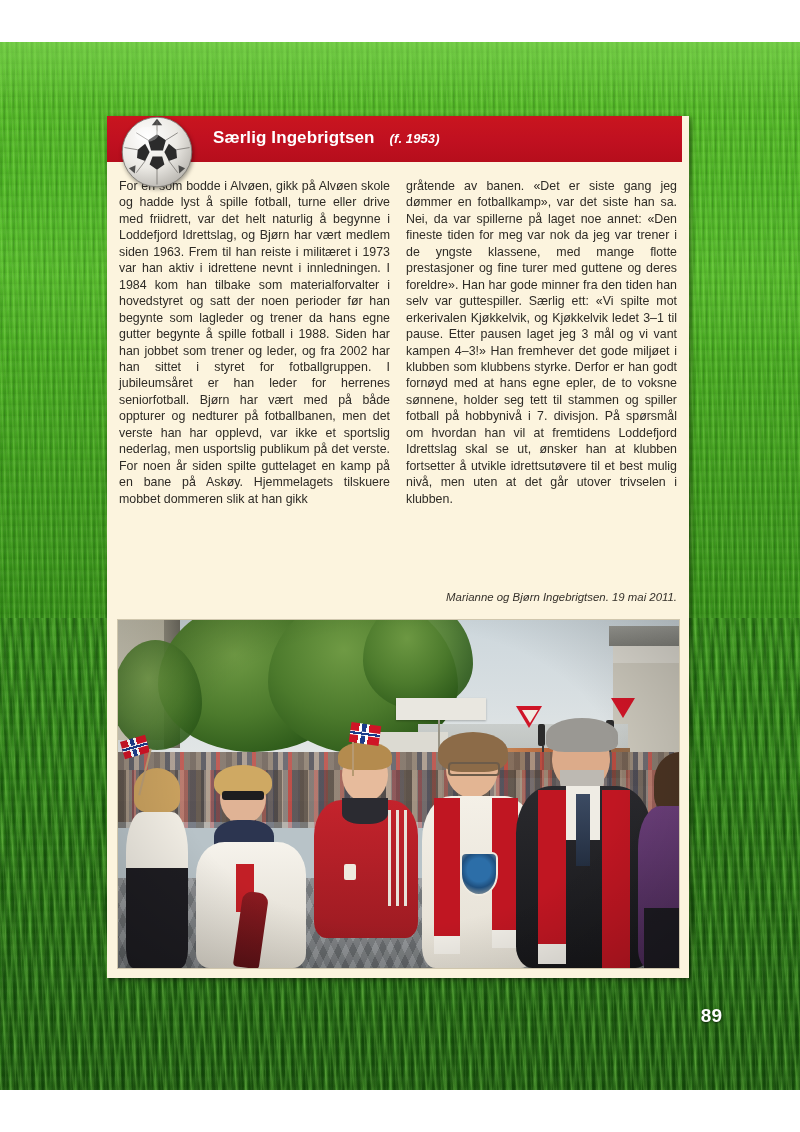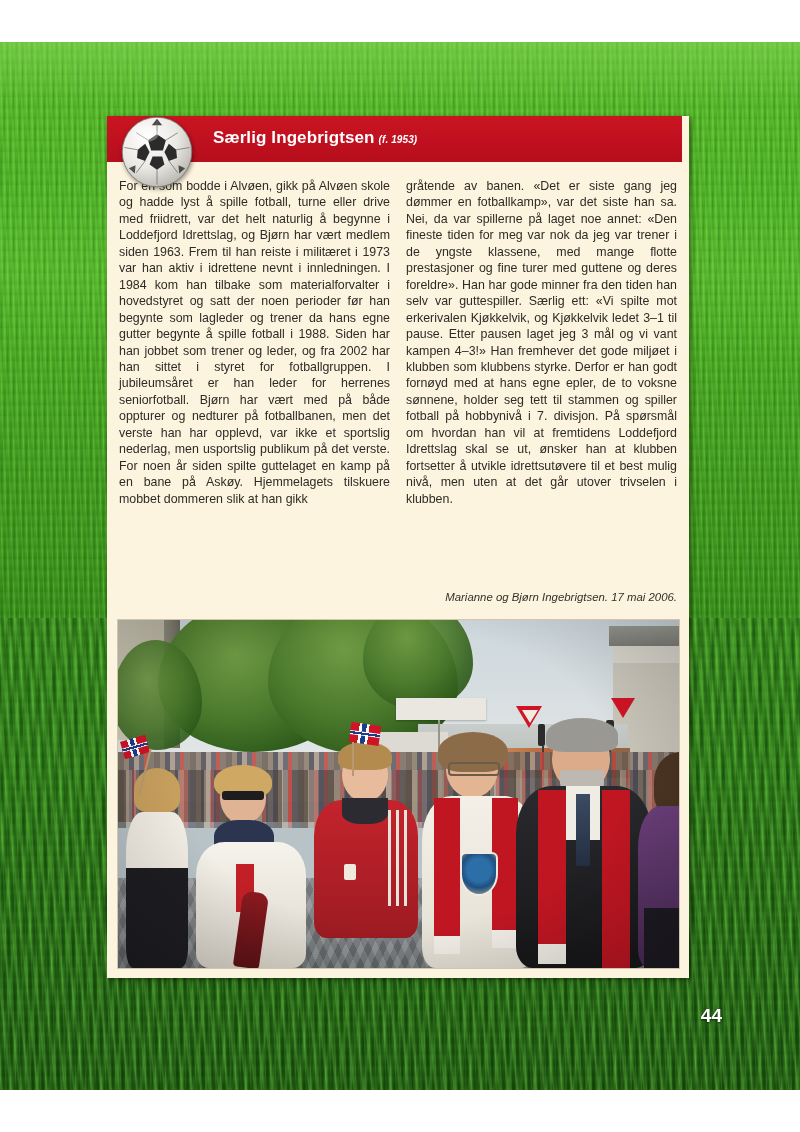--- a/index.html
+++ b/index.html
@@ -119,24 +119,24 @@
     position: absolute;
     left: 106px;
     top: 12px;
     color: #ffffff;
     font-size: 17px;
     font-weight: bold;
     letter-spacing: 0.1px;
     white-space: nowrap;
   }
   #title-year {
-    font-size: 10px;
+    font-size: 13px;
     font-style: italic;
     font-weight: bold;
-    margin-left: 4px;
+    margin-left: 15px;
   }
 
   
   #ball {
     position: absolute;
     left: 13px;
     top: -1px;
     width: 74px;
     height: 74px;
     z-index: 6;
@@ -237,21 +237,21 @@
 <body>
 
 <div id="page">
 
   <div id="grass">
     <div class="blades"></div>
     <div class="blades2"></div>
     <div class="haze-top"></div>
   </div>
 
-  <div id="pagenum">44</div>
+  <div id="pagenum">89</div>
 
   <div id="card">
 
     <div id="titlebar">
       <div id="title-text">
         <span>Særlig Ingebrigtsen</span><span id="title-year">(f. 1953)</span>
       </div>
     </div>
 
     <svg id="ball" viewBox="0 0 100 100">
@@ -285,21 +285,21 @@
 
     <div id="columns">
       <div class="col">
         <p>For en som bodde i Alvøen, gikk på Alvøen skole og hadde lyst å spille fotball, turne eller drive med friidrett, var det helt naturlig å begynne i Loddefjord Idrettslag, og Bjørn har vært medlem siden 1963. Frem til han reiste i militæret i 1973 var han aktiv i idrettene nevnt i innledningen. I 1984 kom han tilbake som materialforvalter i hovedstyret og satt der noen perioder før han begynte som lagleder og trener da hans egne gutter begynte å spille fotball i 1988. Siden har han jobbet som trener og leder, og fra 2002 har han sittet i styret for fotballgruppen. I jubileumsåret er han leder for herrenes seniorfotball. Bjørn har vært med på både oppturer og nedturer på fotballbanen, men det verste han har opplevd, var ikke et sportslig nederlag, men usportslig publikum på det verste. For noen år siden spilte guttelaget en kamp på en bane på Askøy. Hjemmelagets tilskuere mobbet dommeren slik at han gikk</p>
       </div>
       <div class="col">
         <p>gråtende av banen. «Det er siste gang jeg dømmer en fotballkamp», var det siste han sa. Nei, da var spillerne på laget noe annet: «Den fineste tiden for meg var nok da jeg var trener i de yngste klassene, med mange flotte prestasjoner og fine turer med guttene og deres foreldre». Han har gode minner fra den tiden han selv var guttespiller. Særlig ett: «Vi spilte mot erkerivalen Kjøkkelvik, og Kjøkkelvik ledet 3–1 til pause. Etter pausen laget jeg 3 mål og vi vant kampen 4–3!» Han fremhever det gode miljøet i klubben som klubbens styrke. Derfor er han godt fornøyd med at hans egne epler, de to voksne sønnene, holder seg tett til stammen og spiller fotball på hobbynivå i 7. divisjon. På spørsmål om hvordan han vil at fremtidens Loddefjord Idrettslag skal se ut, ønsker han at klubben fortsetter å utvikle idrettsutøvere til et best mulig nivå, men uten at det går utover trivselen i klubben.</p>
       </div>
     </div>
 
-    <div id="caption">Marianne og Bjørn Ingebrigtsen. 17 mai 2006.</div>
+    <div id="caption">Marianne og Bjørn Ingebrigtsen. 19 mai 2011.</div>
 
     <div id="photo-wrap">
       <div id="photo">
 
         <div class="sky"></div>
 
         <div class="bldg" style="left:0; top:0; width:58px; height:120px; background:linear-gradient(90deg,#cfcbb9,#b9b4a1);"></div>
         <div class="bldg" style="left:46px; top:0; width:16px; height:128px; background:linear-gradient(90deg,#8f8b7c,#6e6b60);"></div>
 
         <div class="tree" style="left:40px; top:-18px; width:190px; height:150px;"></div>

